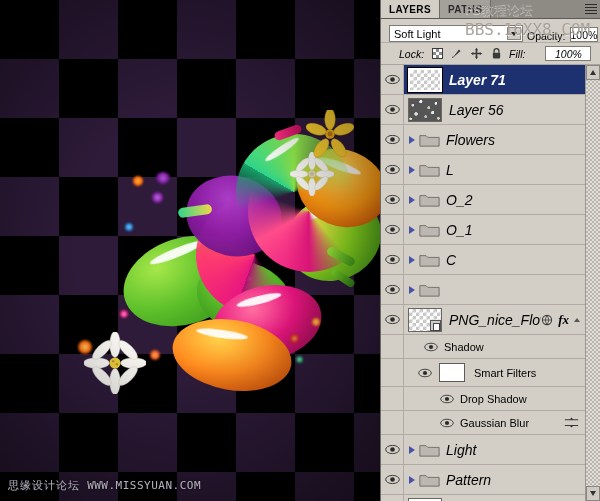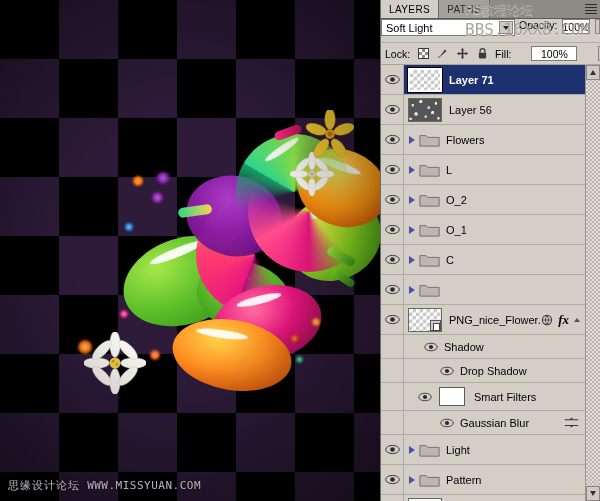--- a/index.html
+++ b/index.html
@@ -62,38 +62,38 @@
 
   
   #tabbar {
     height: 19px; display: flex; align-items: stretch;
     background: #8e8b85;
     border-bottom: 1px solid #5d5a56;
     position: relative;
   }
   .tab {
     display: flex; align-items: center; justify-content: center;
-    padding: 0 8px; font-size: 10px; font-weight: normal;
+    padding: 0 8px; font-size: 10px; font-weight: bold;
     letter-spacing: 0.4px; color: #2b2b2b;
     background: #a4a09a;
     border-right: 1px solid #6e6b66;
   }
   .tab.active { background: #d3cfc7; color: #000; }
   #panel-menu-icon {
     position: absolute; right: 2px; top: 2px;
     width: 14px; height: 14px;
   }
   #panel-menu-icon i {
     display: block; height: 1px; background: #2b2b2b; margin: 2px 1px;
   }
 
   
   #blend-row {
-    height: 24px; display: flex; align-items: flex-start;
-    padding: 0 0; gap: 4px;
+    height: 24px; display: flex; align-items: flex-end;
+    padding: 0 8px; gap: 4px;
     border-bottom: 1px solid #b3afa8;
   }
   .combo {
     height: 17px; background: #fff;
     border: 1px solid #7e7a74;
     display: flex; align-items: center;
     flex: 0 0 134px; position: relative;
   }
   .combo span.val { padding-left: 4px; font-size: 11px; }
   .combo .arrowbox {
@@ -113,22 +113,23 @@
   }
   .numarrow {
     height: 15px; width: 13px; background: #cfcbc4;
     border: 1px solid #8b8780; margin-left: 1px;
     display: flex; align-items: center; justify-content: center;
   }
 
   
   #lock-row {
     height: 22px; display: flex; align-items: center;
-    padding: 0 4px; gap: 6px;
+    padding: 0 18px; gap: 6px;
     border-bottom: 1px solid #a9a59e;
+    font-style: italic;
   }
   .lock-icons { display: flex; align-items: center; gap: 7px; margin-left: 2px; }
   .ico { width: 13px; height: 13px; display: block; }
   .chk-ico {
     width: 11px; height: 11px; border: 1px solid #3a3a3a;
     background-image:
       linear-gradient(45deg,#8a8a8a 25%,transparent 25%,transparent 75%,#8a8a8a 75%),
       linear-gradient(45deg,#8a8a8a 25%,transparent 25%,transparent 75%,#8a8a8a 75%);
     background-size: 6px 6px; background-position: 0 0, 3px 3px;
     background-color: #fff;
@@ -194,21 +195,21 @@
   .so-badge {
     position: absolute; right: 0; bottom: 0;
     width: 11px; height: 11px; background: #cdcdcd;
     border: 1px solid #555;
   }
   .so-badge::after {
     content: ""; position: absolute; left: 2px; top: 2px;
     width: 5px; height: 6px; border: 1px solid #444; background: #fff;
   }
 
-  .lname { font-size: 11px; color: #000; flex: 1; white-space: nowrap; overflow: hidden; }
+  .lname { font-size: 14px; color: #000; flex: 1; white-space: nowrap; overflow: hidden; font-style: italic; }
   .row-right { display: flex; align-items: center; gap: 5px; padding-right: 5px; }
   .fx { font-family: "Liberation Serif", serif; font-style: italic; font-size: 13px; font-weight: bold; }
 
   
   .subrow {
     display: flex; align-items: center; height: 24px;
     border-bottom: 1px solid #b0aca5;
     background: #d3cfc7; position: relative;
   }
   .subrow .gutter { width: 23px; flex: 0 0 23px; height: 100%; border-right: 1px solid #b0aca5; }
@@ -565,41 +566,41 @@
         <div class="subrow">
           <div class="gutter"></div>
           <span style="width:20px"></span>
           <svg class="mini-eye" viewBox="0 0 20 13">
             <ellipse cx="10" cy="6.5" rx="9" ry="5.4" fill="none" stroke="#2b2b2b" stroke-width="1.2"></ellipse>
             <circle cx="10" cy="6.5" r="3" fill="#2b2b2b"></circle>
           </svg>
           <span class="sublabel" style="margin-left:6px">Shadow</span>
         </div>
 
+        <div class="subrow" style="height:28px">
+          <div class="gutter"></div>
+          <span style="width:14px"></span>
+          <svg class="mini-eye" viewBox="0 0 20 13">
+            <ellipse cx="10" cy="6.5" rx="9" ry="5.4" fill="none" stroke="#2b2b2b" stroke-width="1.2"></ellipse>
+            <circle cx="10" cy="6.5" r="3" fill="#2b2b2b"></circle>
+          </svg>
+          <div class="mask-thumb" style="margin-left:7px"></div>
+          <span class="sublabel" style="margin-left:9px">Smart Filters</span>
+        </div>
+
         <div class="subrow">
           <div class="gutter"></div>
           <span style="width:36px"></span>
           <svg class="mini-eye" viewBox="0 0 20 13">
             <ellipse cx="10" cy="6.5" rx="9" ry="5.4" fill="none" stroke="#2b2b2b" stroke-width="1.2"></ellipse>
             <circle cx="10" cy="6.5" r="3" fill="#2b2b2b"></circle>
           </svg>
           <span class="sublabel" style="margin-left:6px">Drop Shadow</span>
         </div>
 
-        <div class="subrow" style="height:28px">
-          <div class="gutter"></div>
-          <span style="width:14px"></span>
-          <svg class="mini-eye" viewBox="0 0 20 13">
-            <ellipse cx="10" cy="6.5" rx="9" ry="5.4" fill="none" stroke="#2b2b2b" stroke-width="1.2"></ellipse>
-            <circle cx="10" cy="6.5" r="3" fill="#2b2b2b"></circle>
-          </svg>
-          <div class="mask-thumb" style="margin-left:7px"></div>
-          <span class="sublabel" style="margin-left:9px">Smart Filters</span>
-        </div>
-
         <div class="subrow">
           <div class="gutter"></div>
           <span style="width:36px"></span>
           <svg class="mini-eye" viewBox="0 0 20 13">
             <ellipse cx="10" cy="6.5" rx="9" ry="5.4" fill="none" stroke="#2b2b2b" stroke-width="1.2"></ellipse>
             <circle cx="10" cy="6.5" r="3" fill="#2b2b2b"></circle>
           </svg>
           <span class="sublabel" style="margin-left:6px">Gaussian Blur</span>
           <svg class="filter-ico" viewBox="0 0 18 14">
             <path d="M1 3 h16 M1 10 h16" stroke="#3a3a3a" stroke-width="1.3"></path>

